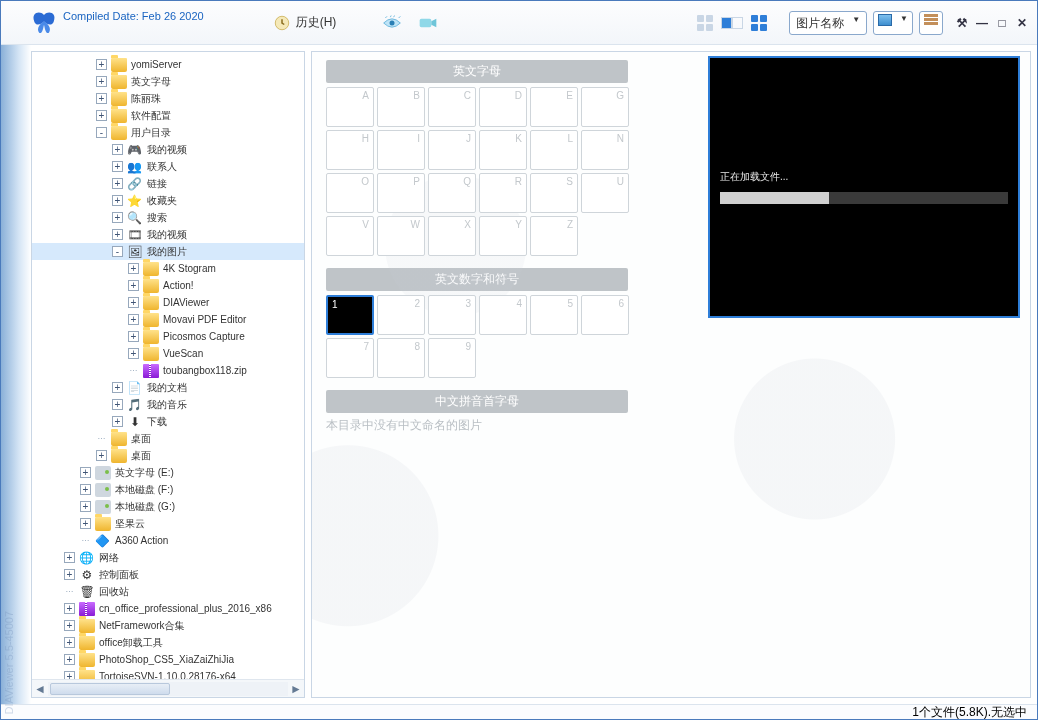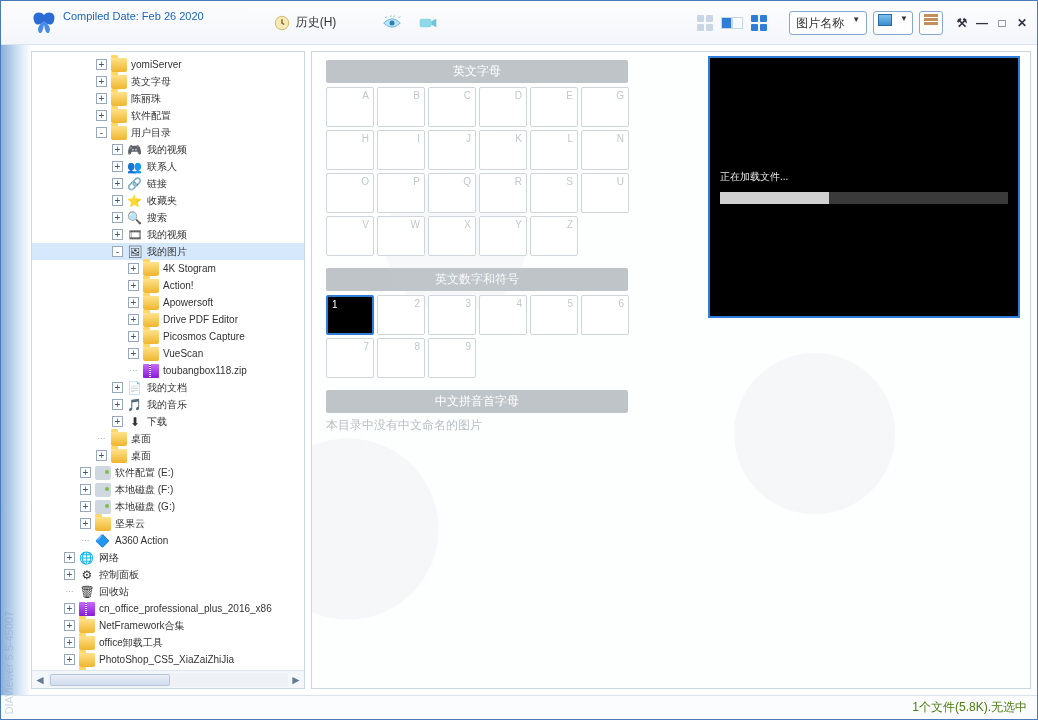--- a/index.html
+++ b/index.html
@@ -53,21 +53,21 @@
 .scell{border:2px solid #2e7ed8;background:#000}
 .scell .ch{color:#fff;left:4px;right:auto}
 .note{color:#b9bfc4;font-size:12px;padding:4px 0}
 .preview{position:absolute;top:4px;right:10px;width:312px}
 .pimg{height:262px;background:#000;border:2px solid #2e7ed8;display:flex;flex-direction:column;justify-content:center;padding:0 10px}
 .loadt{color:#e8e8e8;font-size:10px;margin-bottom:8px}
 .pbar{height:12px;background:#3a3a3a;position:relative}
 .pbar::before{content:"";position:absolute;left:0;top:0;height:100%;width:38%;background:#d0d0d0}
 .pcap{text-align:center;margin-top:4px}
 .pcap span{background:#2e7ed8;color:#fff;font-size:10px;padding:1px 5px}
-.status{height:24px;border-top:1px solid #dbe4ee;display:flex;align-items:center;justify-content:flex-end;padding:0 10px 0 30px;font-size:12px;color:#4d7c0f;background:#fbfcfe}
+.status{height:15px;border-top:1px solid #dbe4ee;display:flex;align-items:center;justify-content:flex-end;padding:0 10px 0 30px;font-size:12px;color:#000000;background:#fbfcfe}
 .tool-half{width:22px;height:12px;display:flex}
 .tool-half i{flex:1;border:1px solid #c9d6e5}
 .tool-half i:first-child{background:#2e7ed8}
 </style>
 </head>
 <body>
 
 <div class="app">
   <div class="ltxt">DIAViewer 5.5-45007</div>
 
@@ -219,26 +219,26 @@
             <span class="lbl">4K Stogram</span>
           </div>
           <div class="node" style="padding-left: 96px;">
             <span class="pm">+</span>
             <span class="nico folder"></span>
             <span class="lbl">Action!</span>
           </div>
           <div class="node" style="padding-left: 96px;">
             <span class="pm">+</span>
             <span class="nico folder"></span>
-            <span class="lbl">Apowersoft</span>
-          </div>
-          <div class="node" style="padding-left: 96px;">
-            <span class="pm">+</span>
-            <span class="nico folder"></span>
-            <span class="lbl">Drive PDF Editor</span>
+            <span class="lbl">DIAViewer</span>
+          </div>
+          <div class="node" style="padding-left: 96px;">
+            <span class="pm">+</span>
+            <span class="nico folder"></span>
+            <span class="lbl">Movavi PDF Editor</span>
           </div>
           <div class="node" style="padding-left: 96px;">
             <span class="pm">+</span>
             <span class="nico folder"></span>
             <span class="lbl">Picosmos Capture</span>
           </div>
           <div class="node" style="padding-left: 96px;">
             <span class="pm">+</span>
             <span class="nico folder"></span>
             <span class="lbl">VueScan</span>
@@ -269,21 +269,21 @@
             <span class="lbl">桌面</span>
           </div>
           <div class="node" style="padding-left: 64px;">
             <span class="pm">+</span>
             <span class="nico folder"></span>
             <span class="lbl">桌面</span>
           </div>
           <div class="node" style="padding-left: 48px;">
             <span class="pm">+</span>
             <span class="nico drive"></span>
-            <span class="lbl">软件配置 (E:)</span>
+            <span class="lbl">英文字母 (E:)</span>
           </div>
           <div class="node" style="padding-left: 48px;">
             <span class="pm">+</span>
             <span class="nico drive"></span>
             <span class="lbl">本地磁盘 (F:)</span>
           </div>
           <div class="node" style="padding-left: 48px;">
             <span class="pm">+</span>
             <span class="nico drive"></span>
             <span class="lbl">本地磁盘 (G:)</span>

